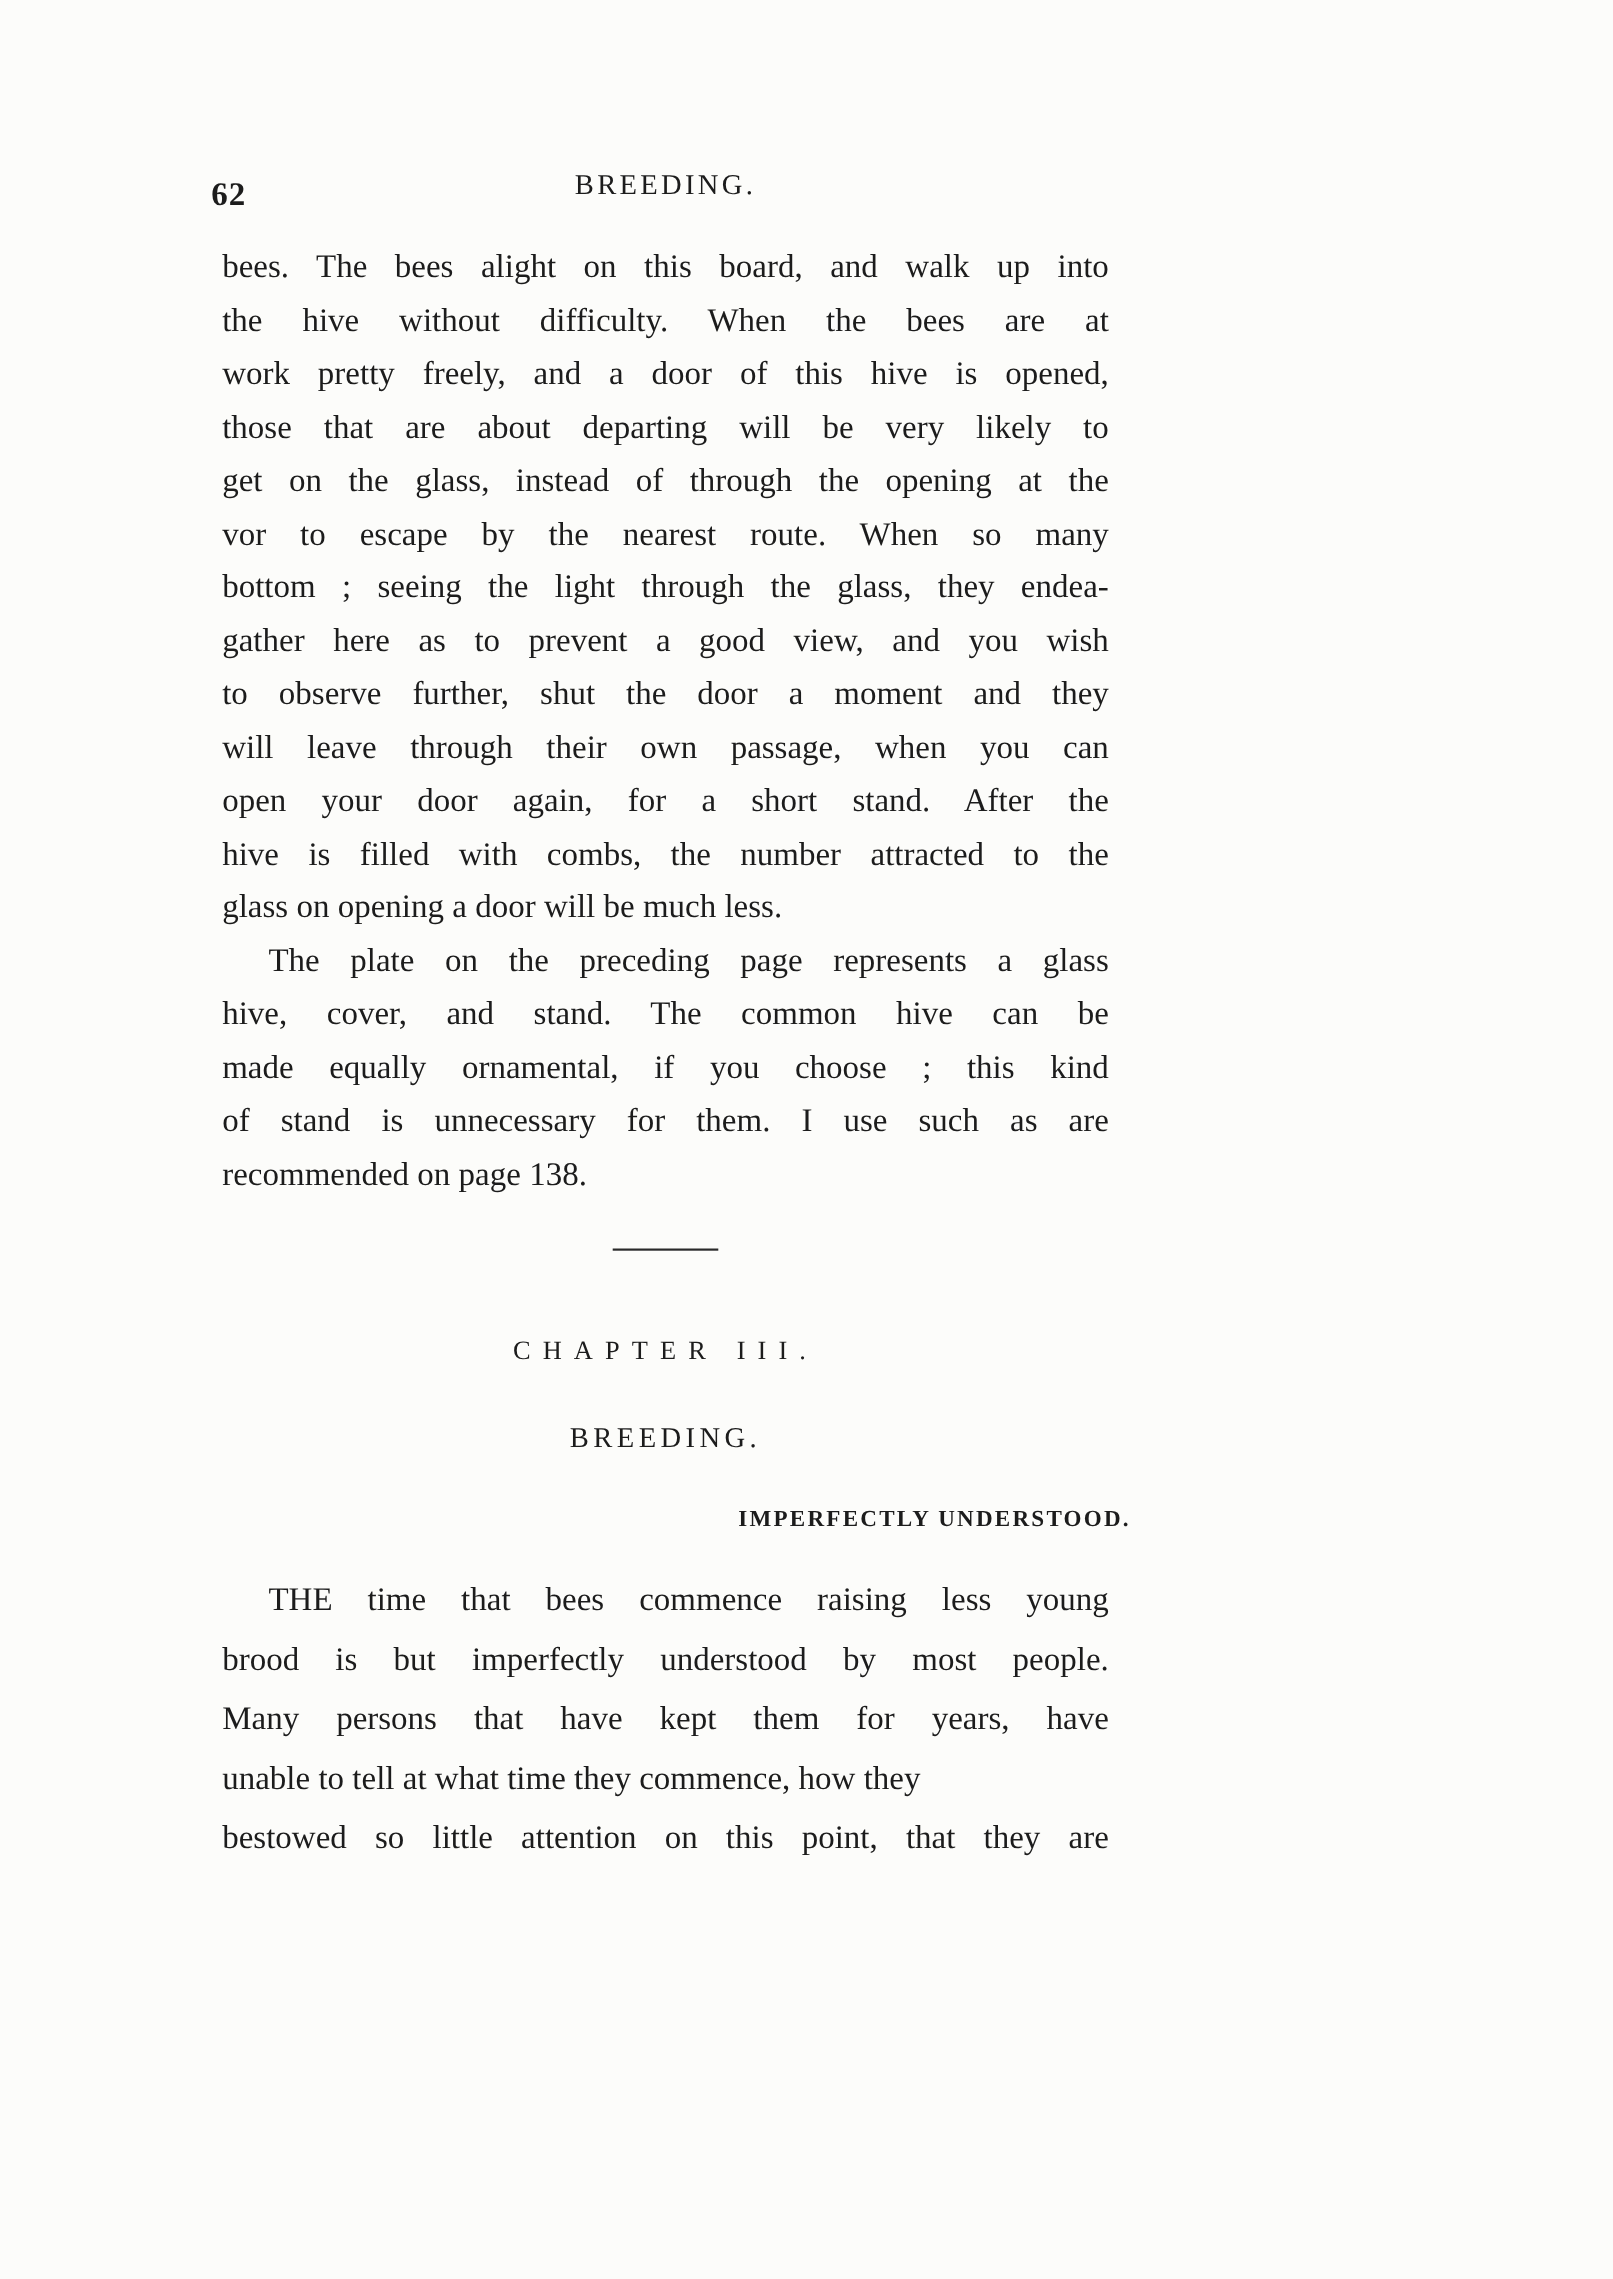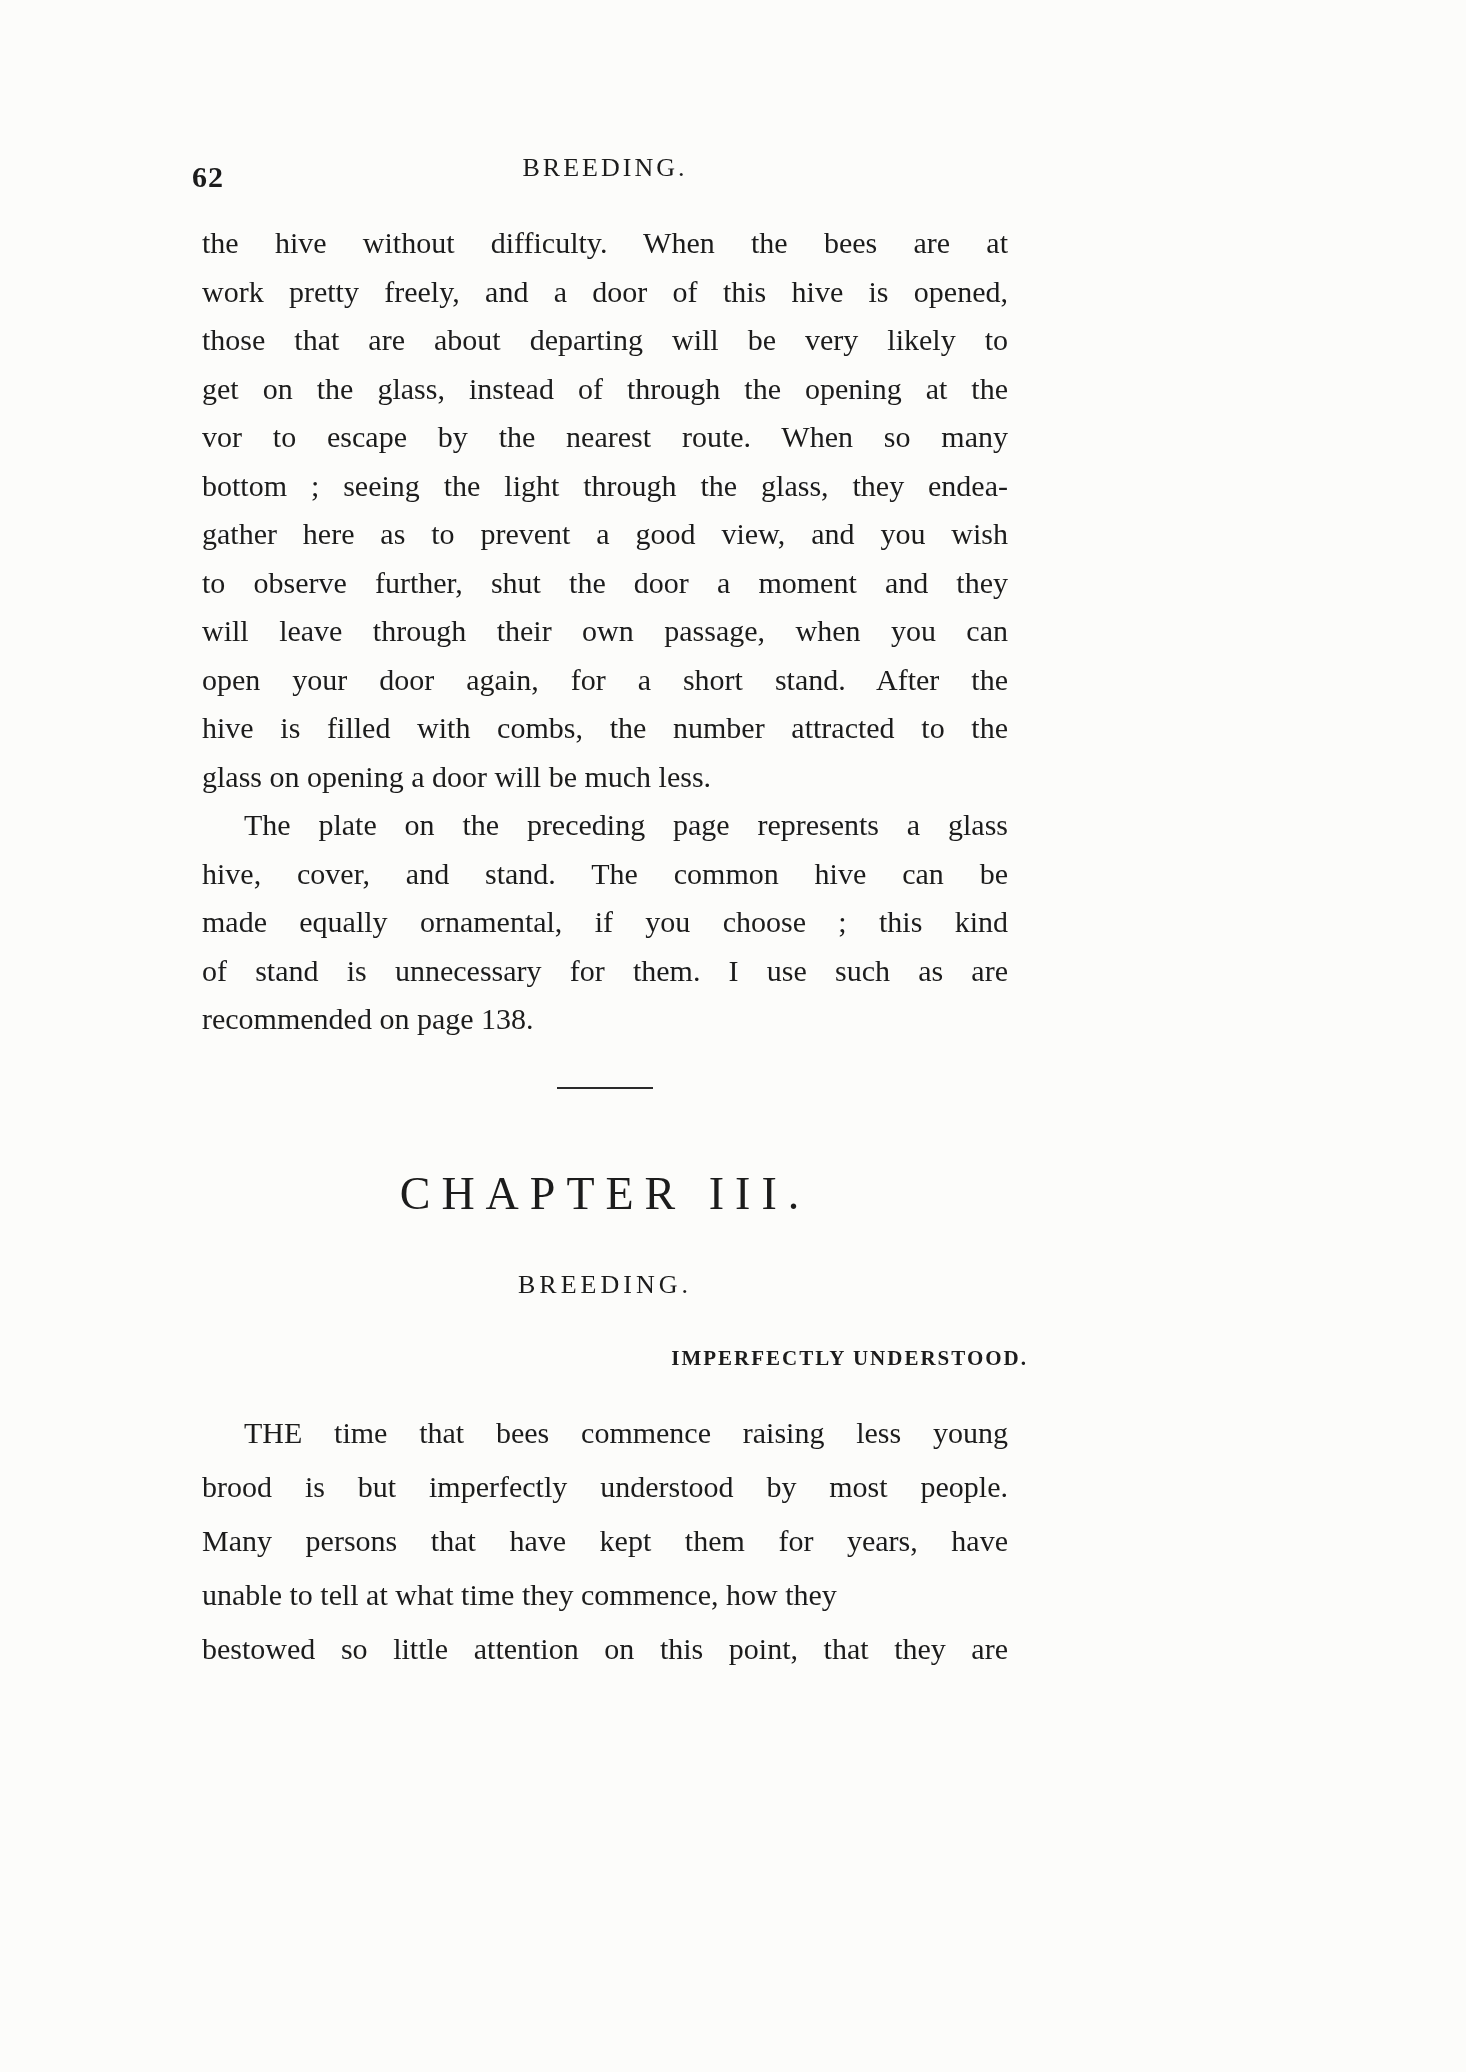--- a/index.html
+++ b/index.html
@@ -58,21 +58,21 @@
 
   .divider {
     width: 96px;
     height: 0;
     border-top: 2.5px solid #2a2a2a;
     margin: 48px auto 78px auto;
   }
 
   .chapter-title {
     text-align: center;
-    font-size: 46px;
+    font-size: 24px;
     letter-spacing: 11px;
     margin-bottom: 50px;
   }
 
   .chapter-subtitle {
     text-align: center;
     font-size: 26px;
     letter-spacing: 4px;
     margin-bottom: 46px;
   }
@@ -106,20 +106,21 @@
 
 <div class="content">
 
   <div class="page-header">
     <span class="page-number">62</span>
     <span class="running-header">BREEDING.</span>
   </div>
 
   <div class="body-text">
     <div class="para">
+        <div class="line">bees. The bees alight on this board, and walk up into</div>
         <div class="line">the hive without difficulty. When the bees are at</div>
         <div class="line">work pretty freely, and a door of this hive is opened,</div>
         <div class="line">those that are about departing will be very likely to</div>
         <div class="line">get on the glass, instead of through the opening at the</div>
         <div class="line">vor to escape by the nearest route. When so many</div>
         <div class="line">bottom ; seeing the light through the glass, they endea-</div>
         <div class="line">gather here as to prevent a good view, and you wish</div>
         <div class="line">to observe further, shut the door a moment and they</div>
         <div class="line">will leave through their own passage, when you can</div>
         <div class="line">open your door again, for a short stand. After the</div>

